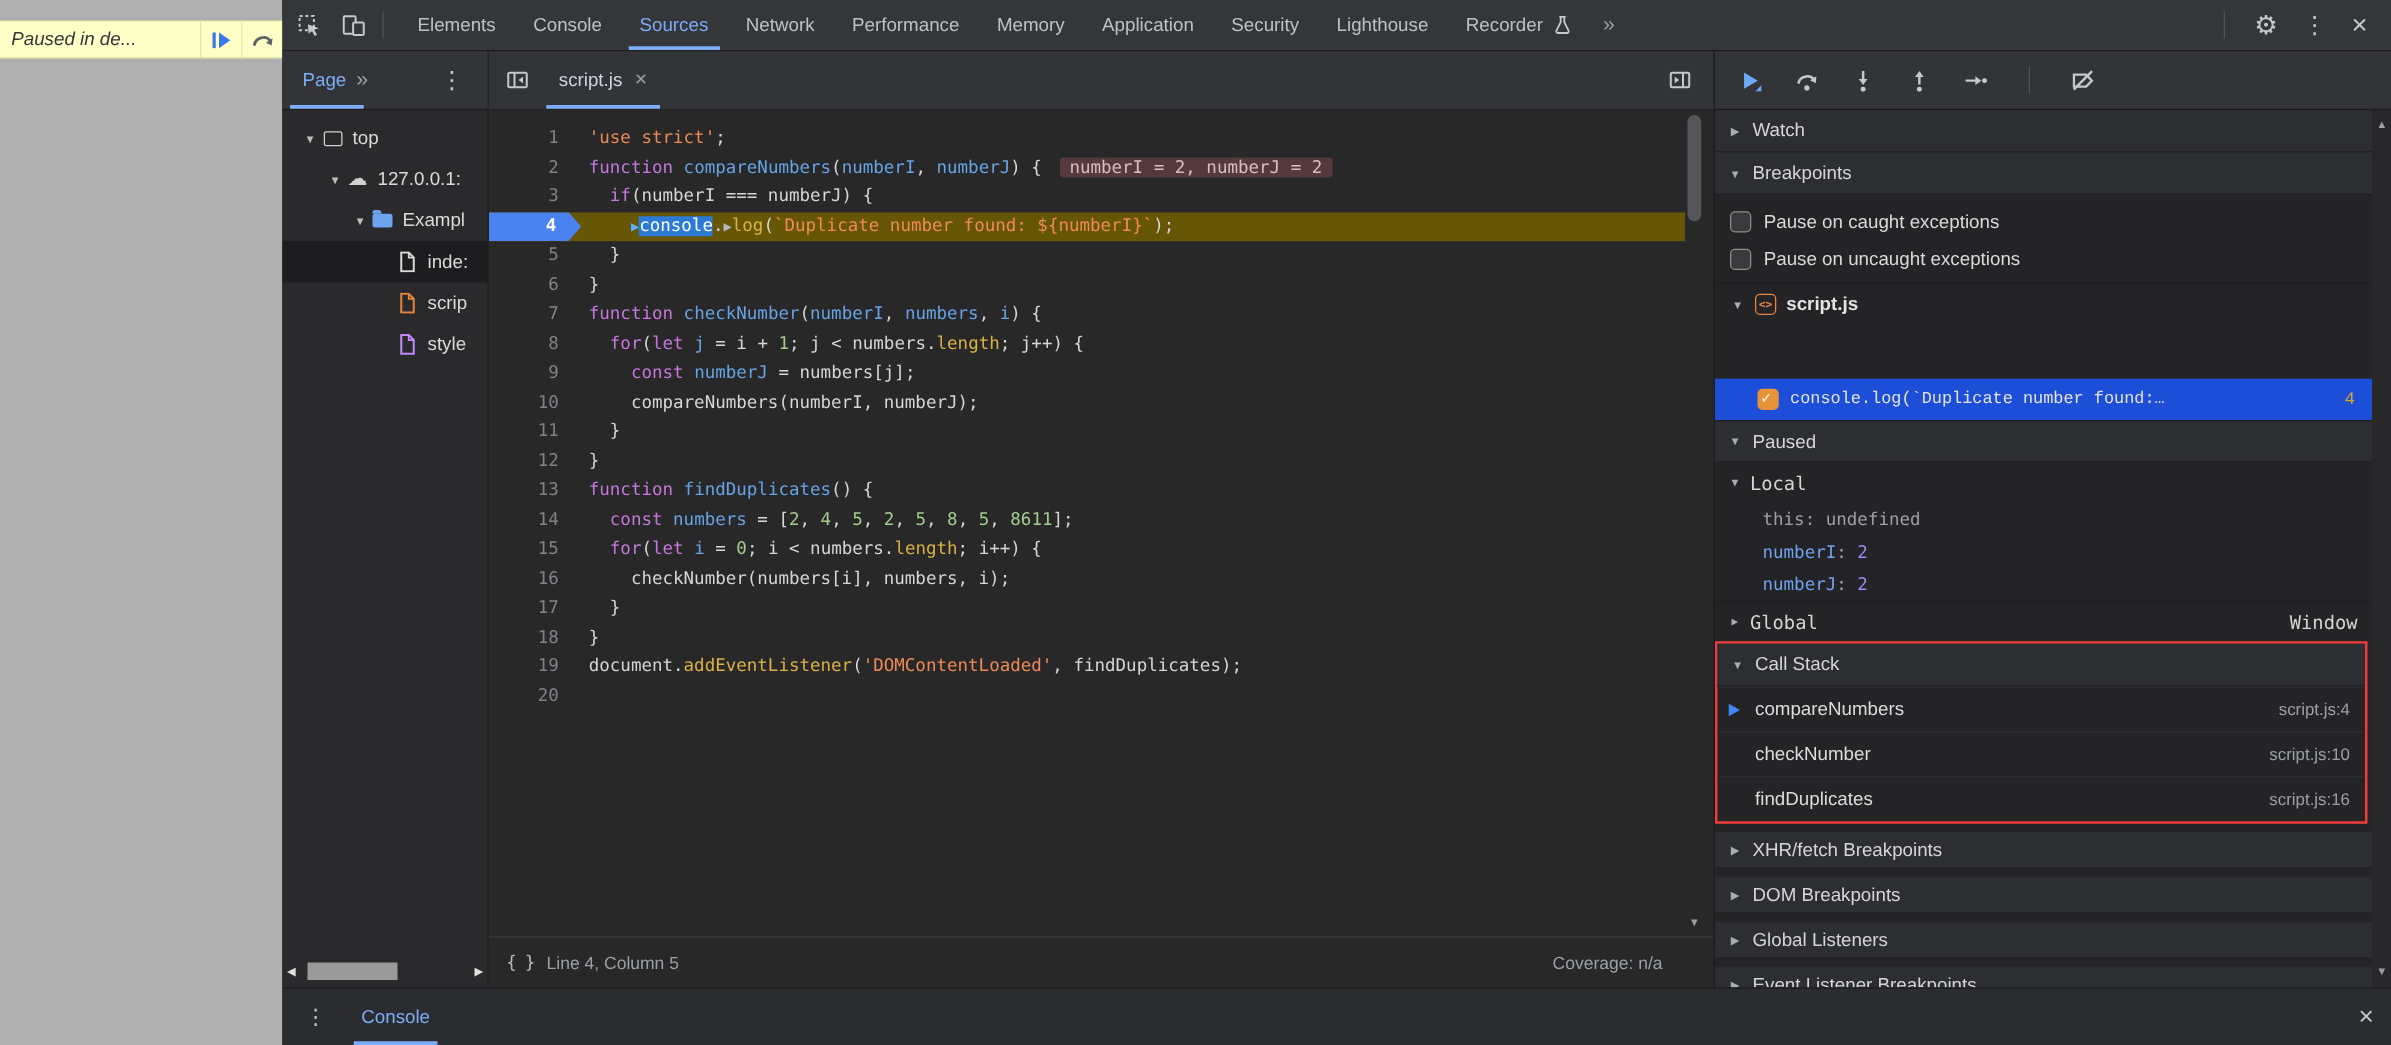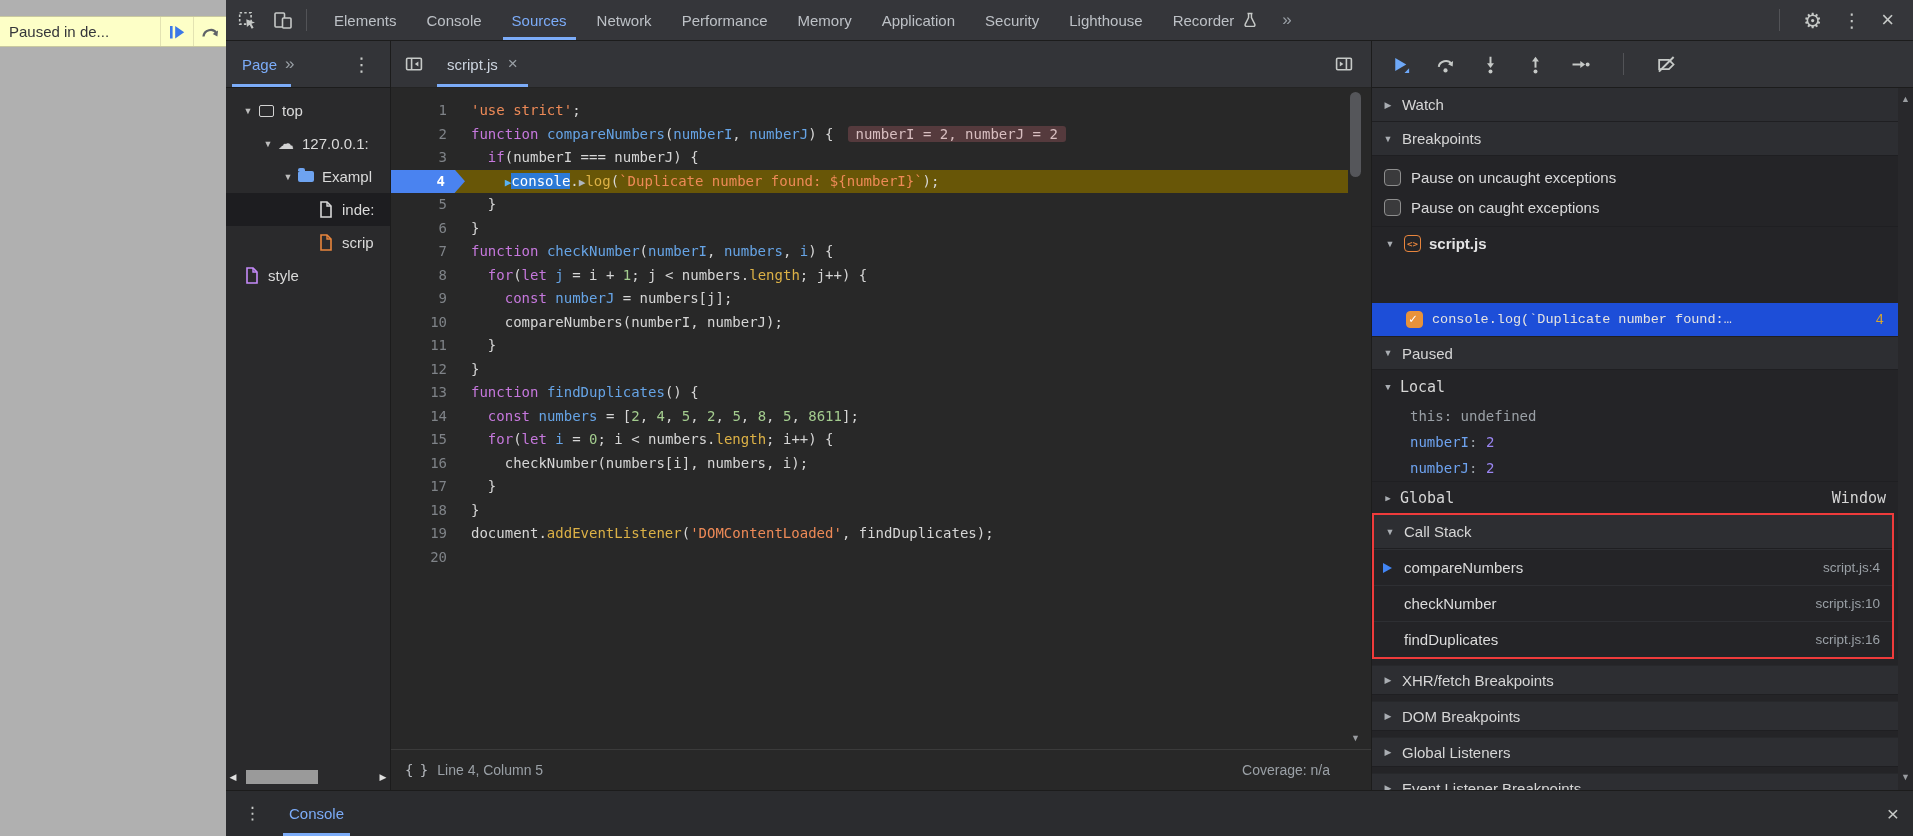--- a/index.html
+++ b/index.html
@@ -4,21 +4,21 @@
 <style>
   html,body{margin:0;padding:0;background:#555;}
   .root{position:relative;width:1913px;height:836px;overflow:hidden;
         font-family:"Liberation Sans",sans-serif;background:#242426;color:#d9d9da;}
   .root *{box-sizing:border-box;}
 
   
   .webpage{position:absolute;left:0;top:0;width:226px;height:836px;background:#b0b0b0;}
   .paused-banner{position:absolute;left:0;top:16px;width:226px;height:31px;background:#fdffc7;
       border-top:1px solid #c9c9a0;border-bottom:1px solid #c9c9a0;display:flex;align-items:center;}
-  .paused-banner .ptext{font-size:15px;color:#35363a;padding-left:9px;flex:1;white-space:nowrap;overflow:hidden;}
+  .paused-banner .ptext{font-size:15px;color:#35363a;padding-left:9px;flex:1;white-space:nowrap;overflow:hidden;font-style:italic;}
   .pbtn{width:33px;height:100%;display:flex;align-items:center;justify-content:center;border-left:1px solid #e3e3b2;}
 
   
   .devtools{position:absolute;left:226px;top:0;right:0;height:836px;background:#242426;}
 
   
   .topbar{position:absolute;left:0;top:0;right:0;height:41px;background:#35363a;
       border-bottom:1px solid #1c1c1c;display:flex;align-items:center;}
   .tb-ic{width:30px;height:28px;display:flex;align-items:center;justify-content:center;margin-left:6px;}
   .vdiv{width:1px;height:22px;background:#525357;margin:0 8px;}
@@ -264,21 +264,21 @@
             <span class="tico">
               <span>
                 <svg width="14" height="17" viewBox="0 0 14 17">
                   <path d="M2 1 h6 l4 4 v11 H2 Z" fill="none" stroke="#e8853d" stroke-width="1.6"></path>
                   <path d="M8 1 v4 h4" fill="none" stroke="#e8853d" stroke-width="1.4"></path>
                 </svg>
               </span>
             </span>
             <span>scrip</span>
           </div>
-          <div class="trow" style="">
+          <div class="trow" style="padding-left: 74px;">
             <span class="twisty"></span>
             <span class="tico">
               <span>
                 <svg width="14" height="17" viewBox="0 0 14 17">
                   <path d="M2 1 h6 l4 4 v11 H2 Z" fill="none" stroke="#c58af9" stroke-width="1.6"></path>
                   <path d="M8 1 v4 h4" fill="none" stroke="#c58af9" stroke-width="1.4"></path>
                 </svg>
               </span>
             </span>
             <span>style</span>
@@ -400,25 +400,25 @@
           <span class="tri">▶</span>
           <span>Watch</span>
         </div>
         <div class="sb-bar">
           <span class="tri">▼</span>
           <span>Breakpoints</span>
         </div>
         <div style="padding:6px 0 4px">
           <div class="cbrow">
             <span class="cbox"></span>
-            <span>Pause on uncaught exceptions</span>
+            <span>Pause on caught exceptions</span>
           </div>
           <div class="cbrow">
             <span class="cbox"></span>
-            <span>Pause on caught exceptions</span>
+            <span>Pause on uncaught exceptions</span>
           </div>
         </div>
         <div class="filerow">
           <span class="tri">▼</span>
           <span class="jsfileico">&lt;&gt;</span>
           <span>script.js</span>
         </div>
         <div class="bkptrow">
           <span class="cbox on"></span>
           <span>console.log(`Duplicate number found:…</span>

